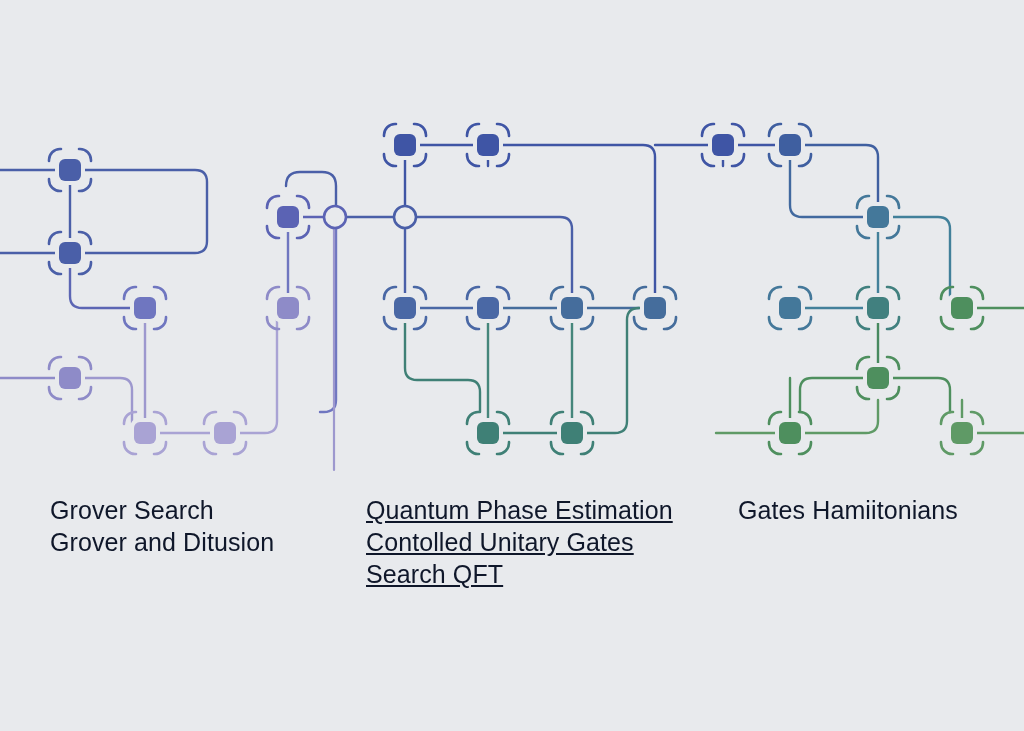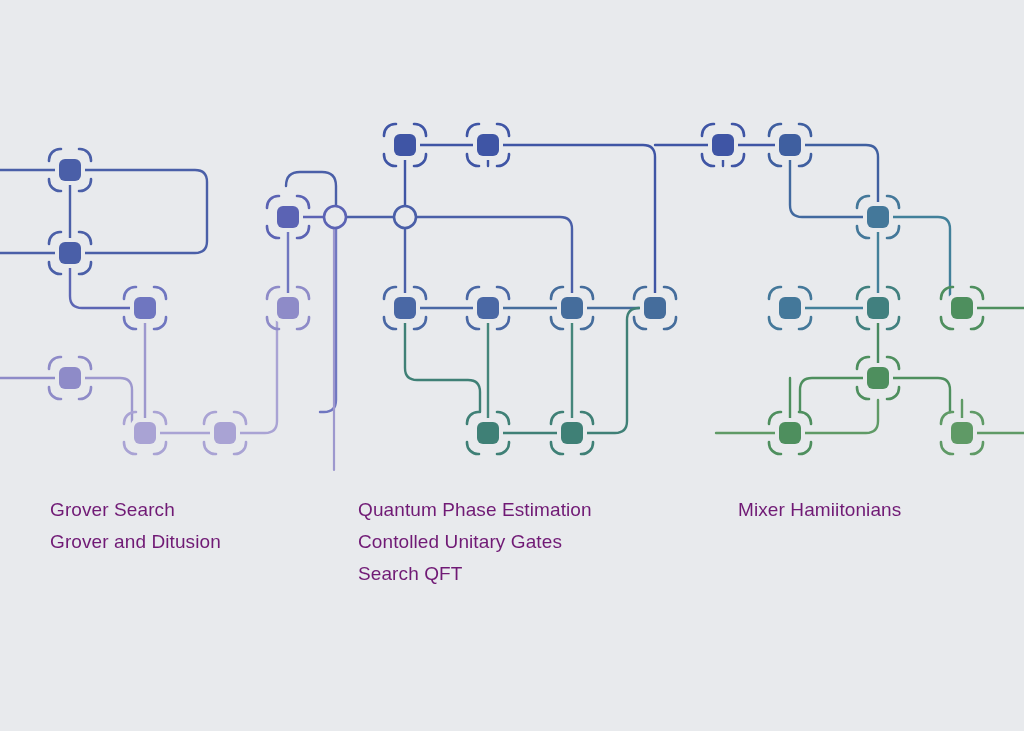--- a/index.html
+++ b/index.html
@@ -7,29 +7,29 @@
     width:1024px;height:731px;
     background:#e8eaed;
     font-family:"Liberation Sans",sans-serif;
     overflow:hidden;
     position:relative;
   }
   #stage{position:absolute;inset:0;}
   svg#circuit{position:absolute;left:0;top:0;width:1024px;height:731px;display:block;}
   .caption{
     position:absolute;
-    color:#701a75;
-    font-size:19px;
+    color:#0f172a;
+    font-size:25px;
     line-height:32px;
     letter-spacing:.1px;
     white-space:nowrap;
   }
   .caption .ln{display:block;}
   .cap-grover{left:50px;top:494px;}
-  .cap-qpe{left:358px;top:494px;}
+  .cap-qpe{left:366px;top:494px;text-decoration:underline;}
   .cap-qaoa{left:738px;top:494px;}
 </style>
 </head>
 <body>
 
 <div id="stage">
 
   <svg id="circuit" viewBox="0 0 1024 731">
     <defs>
       <linearGradient id="gWireA" x1="0" y1="0" x2="1" y2="0">
@@ -269,16 +269,16 @@
     <span class="ln">Grover and Ditusion</span>
   </div>
 
   <div class="caption cap-qpe">
     <span class="ln">Quantum Phase Estimation</span>
     <span class="ln">Contolled Unitary Gates</span>
     <span class="ln">Search QFT</span>
   </div>
 
   <div class="caption cap-qaoa">
-    <span class="ln">Mixer Hamiitonians</span>
+    <span class="ln">Gates Hamiitonians</span>
   </div>
 
 </div>
 
 </body></html>

